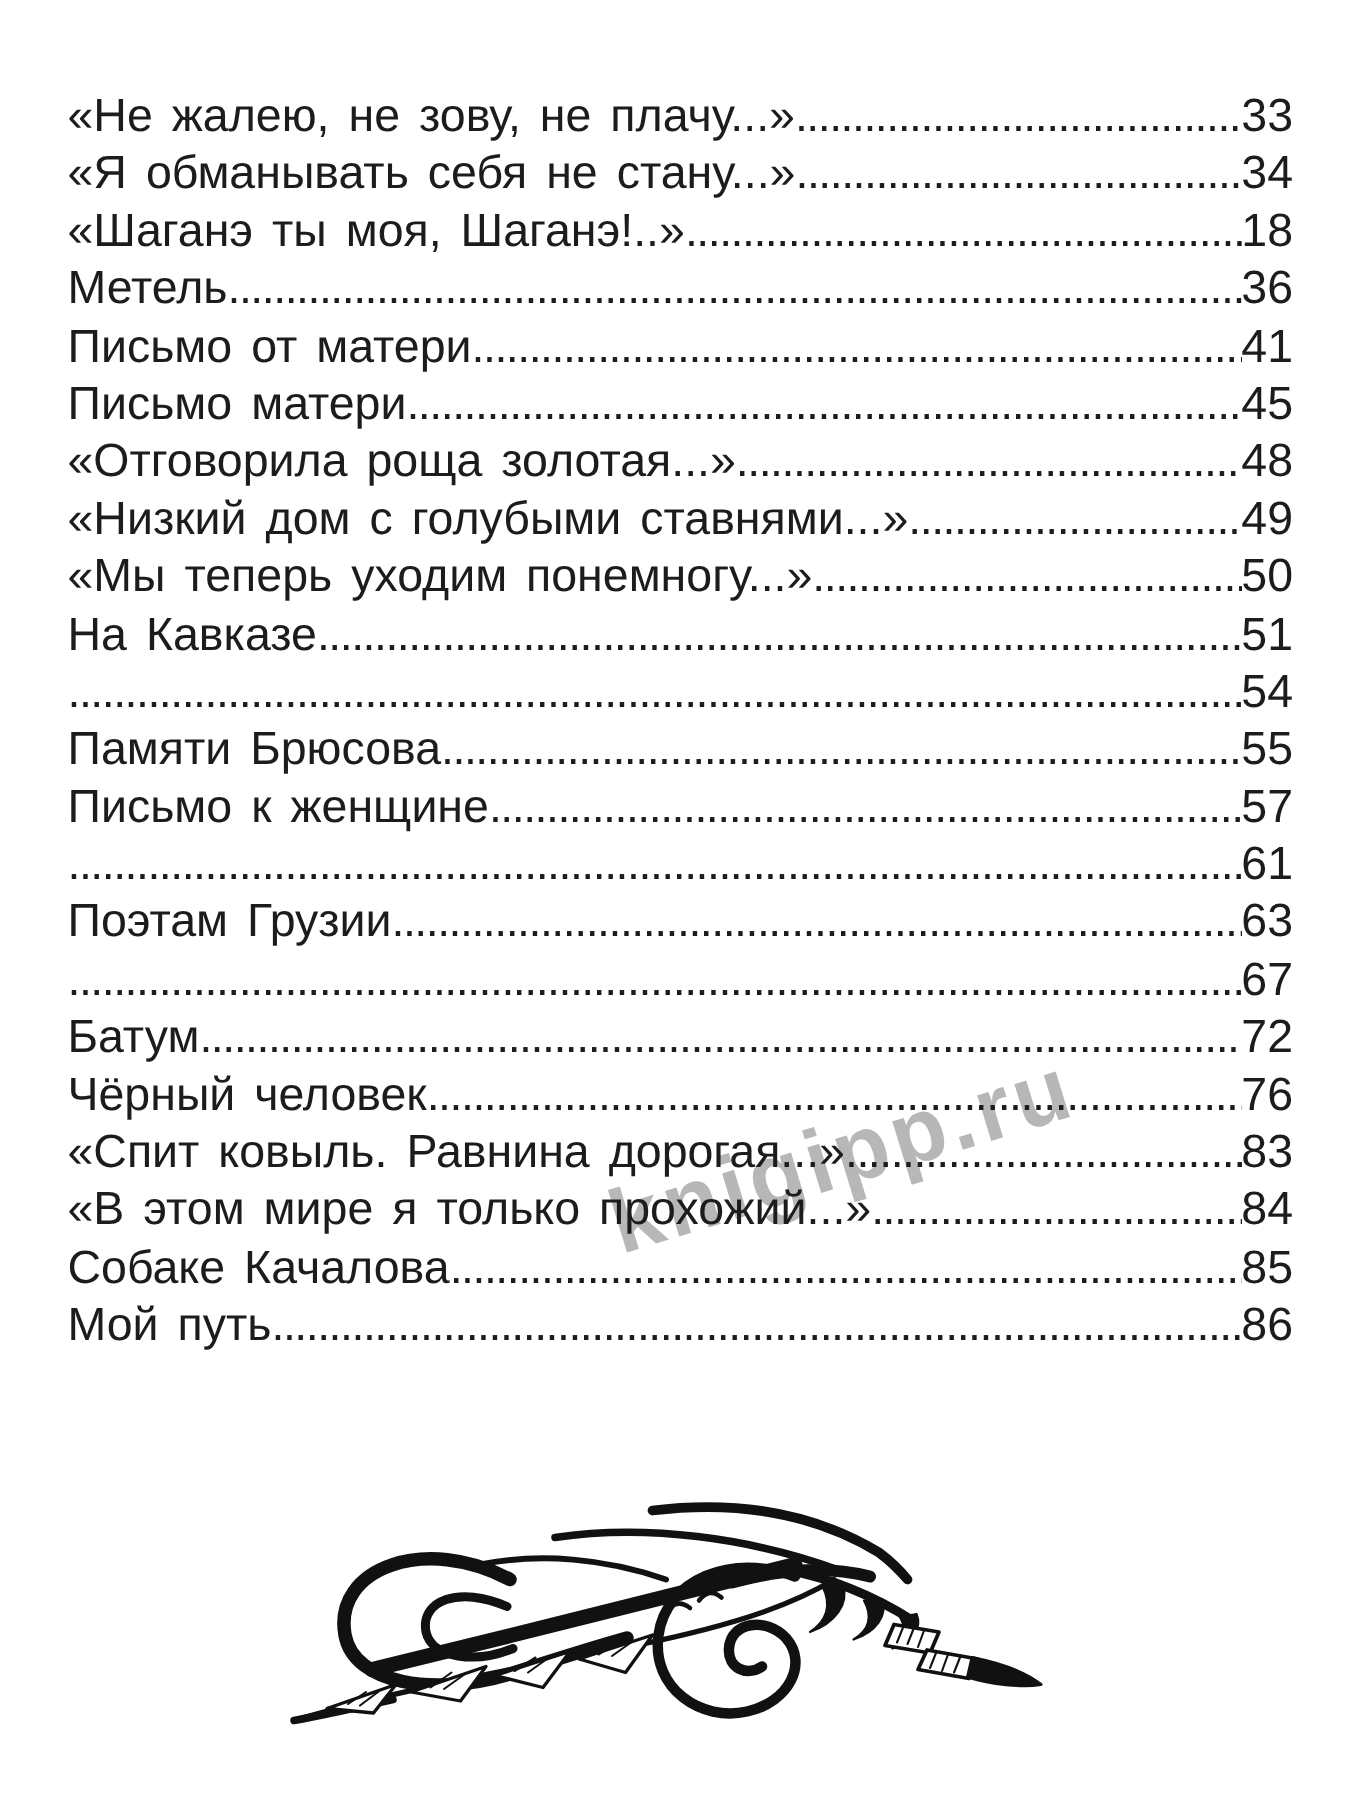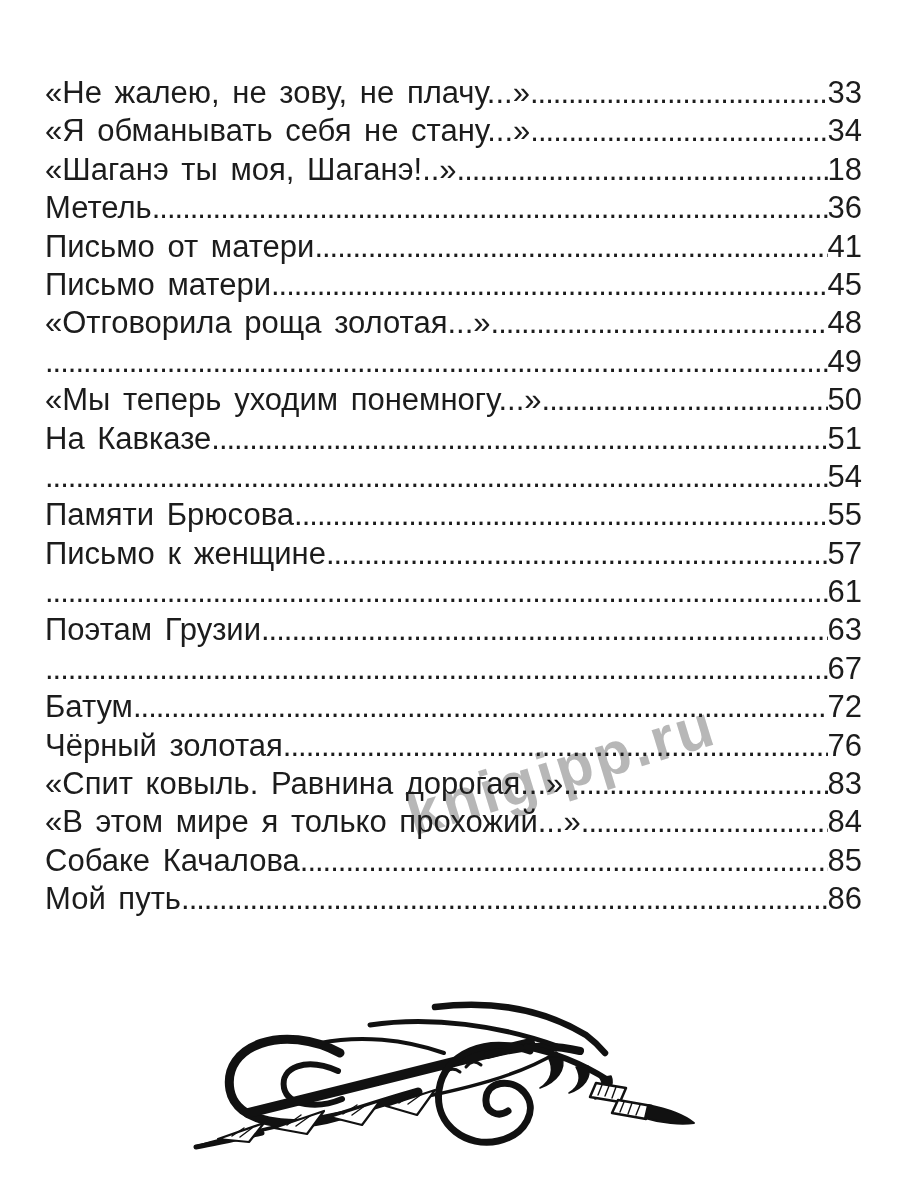--- a/index.html
+++ b/index.html
@@ -32,21 +32,21 @@
     opacity: 0.8;
     transform: rotate(-17deg);
     transform-origin: left center;
     z-index: 0;
     pointer-events: none;
     user-select: none;
   }
   .toc {
     position: absolute;
     left: 45px;
-    top: 74px;
+    top: 58px;
     width: 817px; 
     z-index: 1;
   }
   .toc-row {
     display: flex;
     align-items: baseline;
     height: 38.4px;
     line-height: 38.4px;
     font-size: 31px;
     word-spacing: 0.13em;
@@ -118,20 +118,21 @@
       <span class="toc-page">45</span>
     </div>
 
     <div class="toc-row">
       <span class="toc-title">«Отговорила роща золотая...»</span>
       <span class="toc-dots" aria-hidden="true">............................................................................................................................................................................................................................................................................................................</span>
       <span class="toc-page">48</span>
     </div>
 
     <div class="toc-row">
+      <span class="toc-title">«Низкий дом с голубыми ставнями...»</span>
       <span class="toc-dots" aria-hidden="true">............................................................................................................................................................................................................................................................................................................</span>
       <span class="toc-page">49</span>
     </div>
 
     <div class="toc-row">
       <span class="toc-title">«Мы теперь уходим понемногу...»</span>
       <span class="toc-dots" aria-hidden="true">............................................................................................................................................................................................................................................................................................................</span>
       <span class="toc-page">50</span>
     </div>
 
@@ -174,21 +175,21 @@
       <span class="toc-page">67</span>
     </div>
 
     <div class="toc-row">
       <span class="toc-title">Батум</span>
       <span class="toc-dots" aria-hidden="true">............................................................................................................................................................................................................................................................................................................</span>
       <span class="toc-page">72</span>
     </div>
 
     <div class="toc-row">
-      <span class="toc-title">Чёрный золотая</span>
+      <span class="toc-title">Чёрный человек</span>
       <span class="toc-dots" aria-hidden="true">............................................................................................................................................................................................................................................................................................................</span>
       <span class="toc-page">76</span>
     </div>
 
     <div class="toc-row">
       <span class="toc-title">«Спит ковыль. Равнина дорогая...»</span>
       <span class="toc-dots" aria-hidden="true">............................................................................................................................................................................................................................................................................................................</span>
       <span class="toc-page">83</span>
     </div>
 

